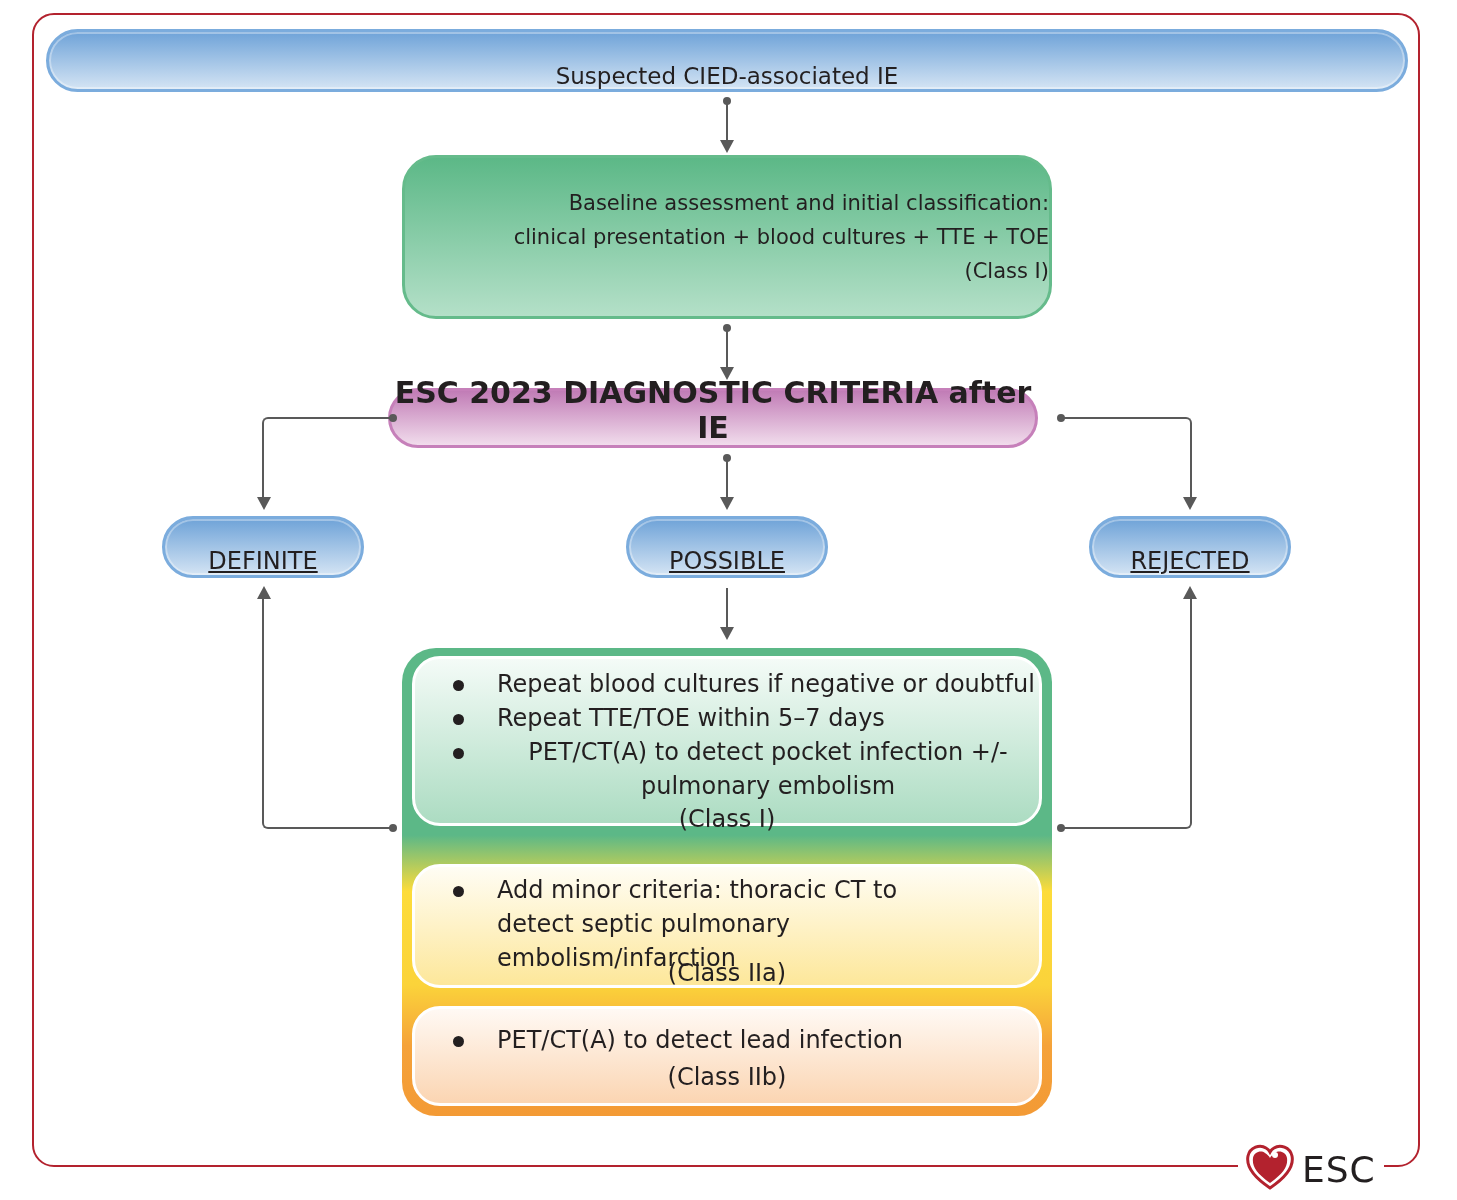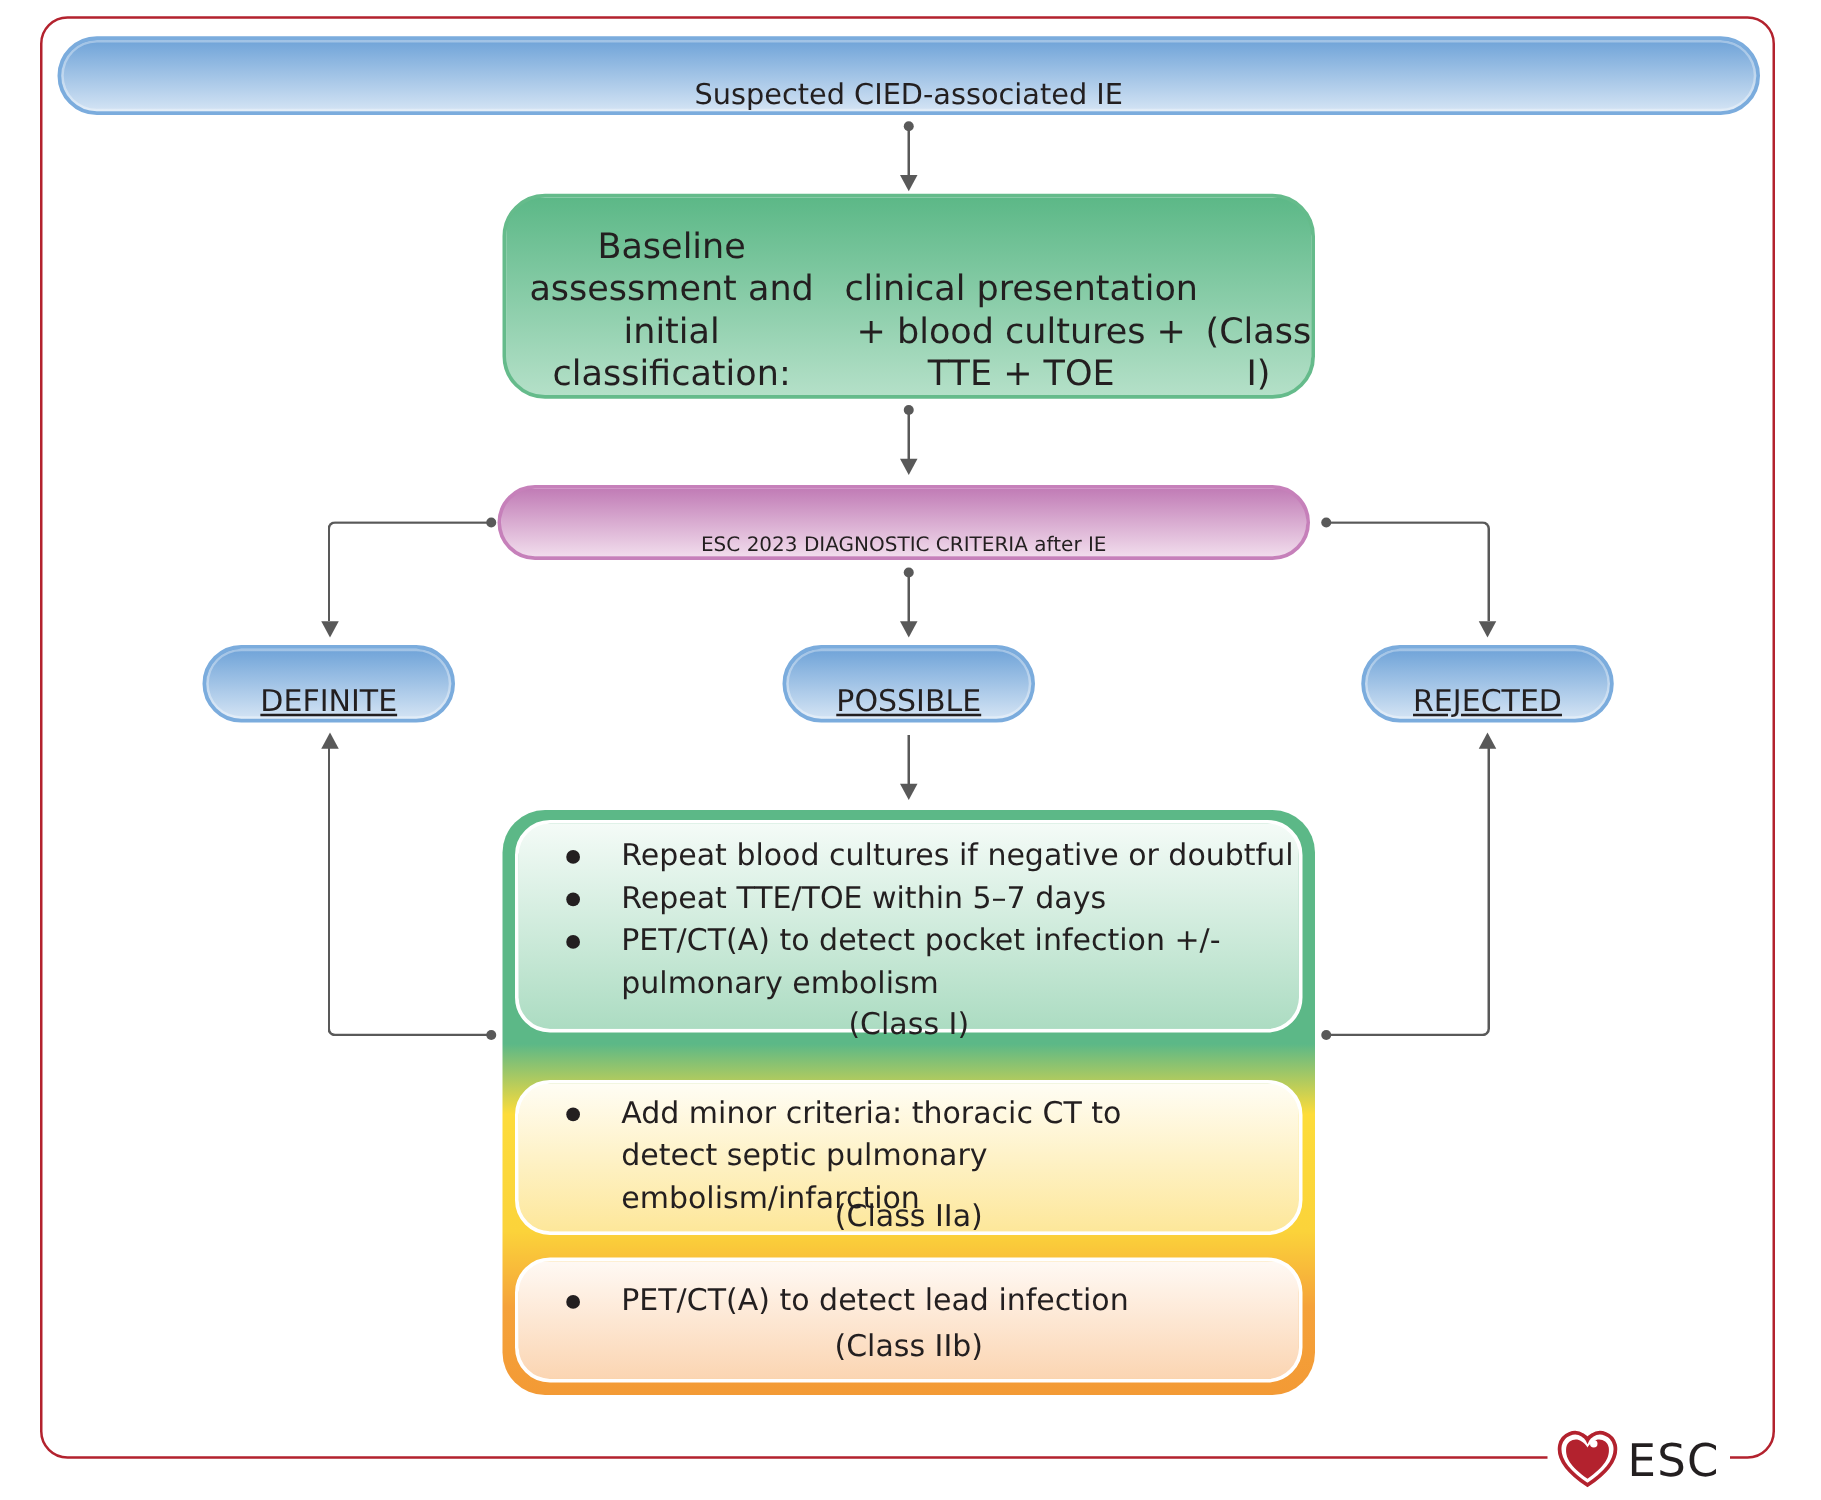--- a/index.html
+++ b/index.html
@@ -2,22 +2,22 @@
 <html><head>
 <meta charset="utf-8">
 <style>
   html,body{margin:0;padding:0;background:#fff;}
   body{width:1457px;height:1200px;position:relative;overflow:hidden;font-family:"DejaVu Sans","Liberation Sans",sans-serif;color:#231f20;}
   .frame{position:absolute;left:32px;top:13px;width:1388px;height:1154px;border:2px solid #b3222e;border-radius:22px;box-sizing:border-box;}
   .frame-gap{position:absolute;left:1238px;top:1158px;width:146px;height:20px;background:#fff;}
   .pill{position:absolute;box-sizing:border-box;display:flex;align-items:flex-end;justify-content:center;text-align:center;}
   .blue{background:linear-gradient(#6fa3d8,#d4e4f4);border:3px solid #7bacdd;box-shadow:inset 0 0 0 2px rgba(255,255,255,0.35);}
   .top{left:46px;top:29px;width:1362px;height:63px;border-radius:32px;font-size:23px;}
-  .green-box{left:402px;top:155px;width:650px;height:164px;border-radius:34px;background:linear-gradient(#5cb887,#b4e0c8);border:3px solid #65bb8b;font-size:28px;line-height:34px;flex-direction:row;}
-  .purple{left:398px;top:388px;width:650px;height:60px;border-radius:30px;background:linear-gradient(#c17cb6,#f1dcec);border:3px solid #c680ba;font-size:16px;}
+  .green-box{left:402px;top:155px;width:650px;height:164px;border-radius:34px;background:linear-gradient(#5cb887,#b4e0c8);border:3px solid #65bb8b;font-size:21px;line-height:34px;flex-direction:column;}
+  .purple{left:388px;top:388px;width:650px;height:60px;border-radius:30px;background:linear-gradient(#c17cb6,#f1dcec);border:3px solid #c680ba;font-size:30px;font-weight:bold;}
   .outcome{top:516px;width:202px;height:62px;border-radius:31px;font-size:24px;text-decoration:underline;}
   .line{position:absolute;background:#595959;}
   .dot{position:absolute;width:8px;height:8px;border-radius:50%;background:#595959;}
   .ad{position:absolute;width:0;height:0;border-left:7px solid transparent;border-right:7px solid transparent;border-top:13px solid #595959;}
   .au{position:absolute;width:0;height:0;border-left:7px solid transparent;border-right:7px solid transparent;border-bottom:13px solid #595959;}
   .corner{position:absolute;border:2px solid #595959;box-sizing:border-box;}
   .big{position:absolute;left:402px;top:648px;width:650px;height:468px;border-radius:34px;background:linear-gradient(#5cb887 0%,#5cb887 40%,#fddc3a 52%,#fbd33a 72%,#f5a23a 85%,#f39a35 100%);}
   .inner{position:absolute;box-sizing:border-box;border:3px solid #fff;border-radius:28px;}
   .i1{left:412px;top:656px;width:630px;height:170px;background:linear-gradient(#f4fbf7,#acdcc2);}
   .i2{left:412px;top:864px;width:630px;height:124px;background:linear-gradient(#fffdf4,#fde79a);}
@@ -89,21 +89,21 @@
 <div class="au" style="left:1183px;top:586px;"></div>
 <div class="corner" style="left:1061px;top:598px;width:131px;height:231px;border-left:none;border-top:none;border-bottom-right-radius:6px;"></div>
 <div class="dot" style="left:1057px;top:824px;"></div>
 
 <div class="big"></div>
 
 <div class="inner i1">
   <ul class="bullets" style="top:8px;">
     <li>Repeat blood cultures if negative or doubtful</li>
     <li>Repeat TTE/TOE within 5–7 days</li>
-    <li style="">PET/CT(A) to detect pocket infection +/- pulmonary embolism</li>
+    <li style="text-align:center;">PET/CT(A) to detect pocket infection +/- pulmonary embolism</li>
   </ul>
   <div class="cls" style="top:146px;">(Class I)</div>
 </div>
 
 <div class="inner i2">
   <ul class="bullets" style="top:6px;">
     <li style="padding-right:60px;">Add minor criteria: thoracic CT to detect septic pulmonary embolism/infarction</li>
   </ul>
   <div class="cls" style="top:92px;">(Class IIa)</div>
 </div>

